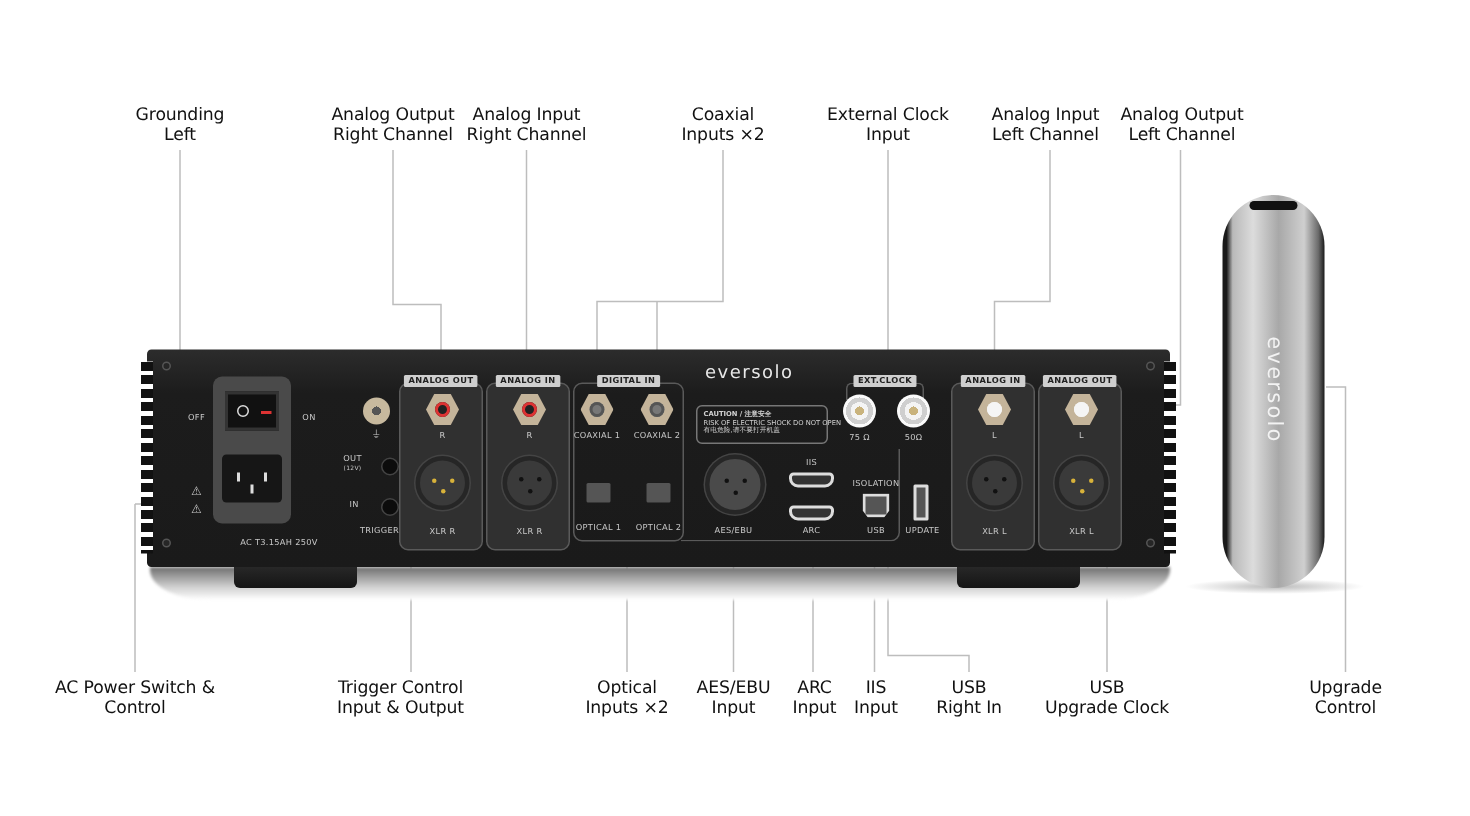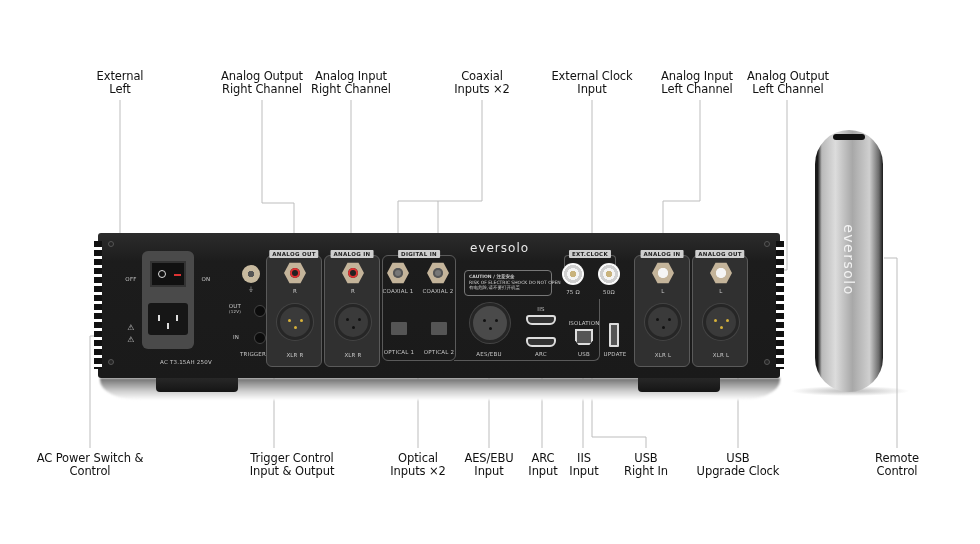--- a/index.html
+++ b/index.html
@@ -132,21 +132,21 @@
 
     <polyline points="583,448 583,320 550,320"></polyline>
 
     <polyline points="592,345 592,437 646,437 646,448"></polyline>
 
     <polyline points="738,448 738,338 622,338"></polyline>
   </g>
 </svg>
 
 <div class="callout" style="left:120px;top:70px">
-  <div>External</div>
+  <div>Grounding</div>
   <div>Left</div>
 </div>
 <div class="callout" style="left:262px;top:70px">
   <div>Analog Output</div>
   <div>Right Channel</div>
 </div>
 <div class="callout" style="left:351px;top:70px">
   <div>Analog Input</div>
   <div>Right Channel</div>
 </div>
@@ -164,21 +164,21 @@
 </div>
 <div class="callout" style="left:788px;top:70px">
   <div>Analog Output</div>
   <div>Left Channel</div>
 </div>
 
 <div class="callout" style="left:90px;top:452px">
   <div>AC Power Switch &amp;</div>
   <div>Control</div>
 </div>
-<div class="callout" style="left:292px;top:452px">
+<div class="callout" style="left:267px;top:452px">
   <div>Trigger Control</div>
   <div>Input &amp; Output</div>
 </div>
 <div class="callout" style="left:418px;top:452px">
   <div>Optical</div>
   <div>Inputs ×2</div>
 </div>
 <div class="callout" style="left:489px;top:452px">
   <div>AES/EBU</div>
   <div>Input</div>
@@ -193,21 +193,21 @@
 </div>
 <div class="callout" style="left:646px;top:452px">
   <div>USB</div>
   <div>Right In</div>
 </div>
 <div class="callout" style="left:738px;top:452px">
   <div>USB</div>
   <div>Upgrade Clock</div>
 </div>
 <div class="callout" style="left:897px;top:452px">
-  <div>Remote</div>
+  <div>Upgrade</div>
   <div>Control</div>
 </div>
 
 <div class="device-shadow"></div>
 <div class="foot left"></div>
 <div class="foot right"></div>
 
 <div class="device">
   <div class="fins left"></div>
   <div class="fins right"></div>

